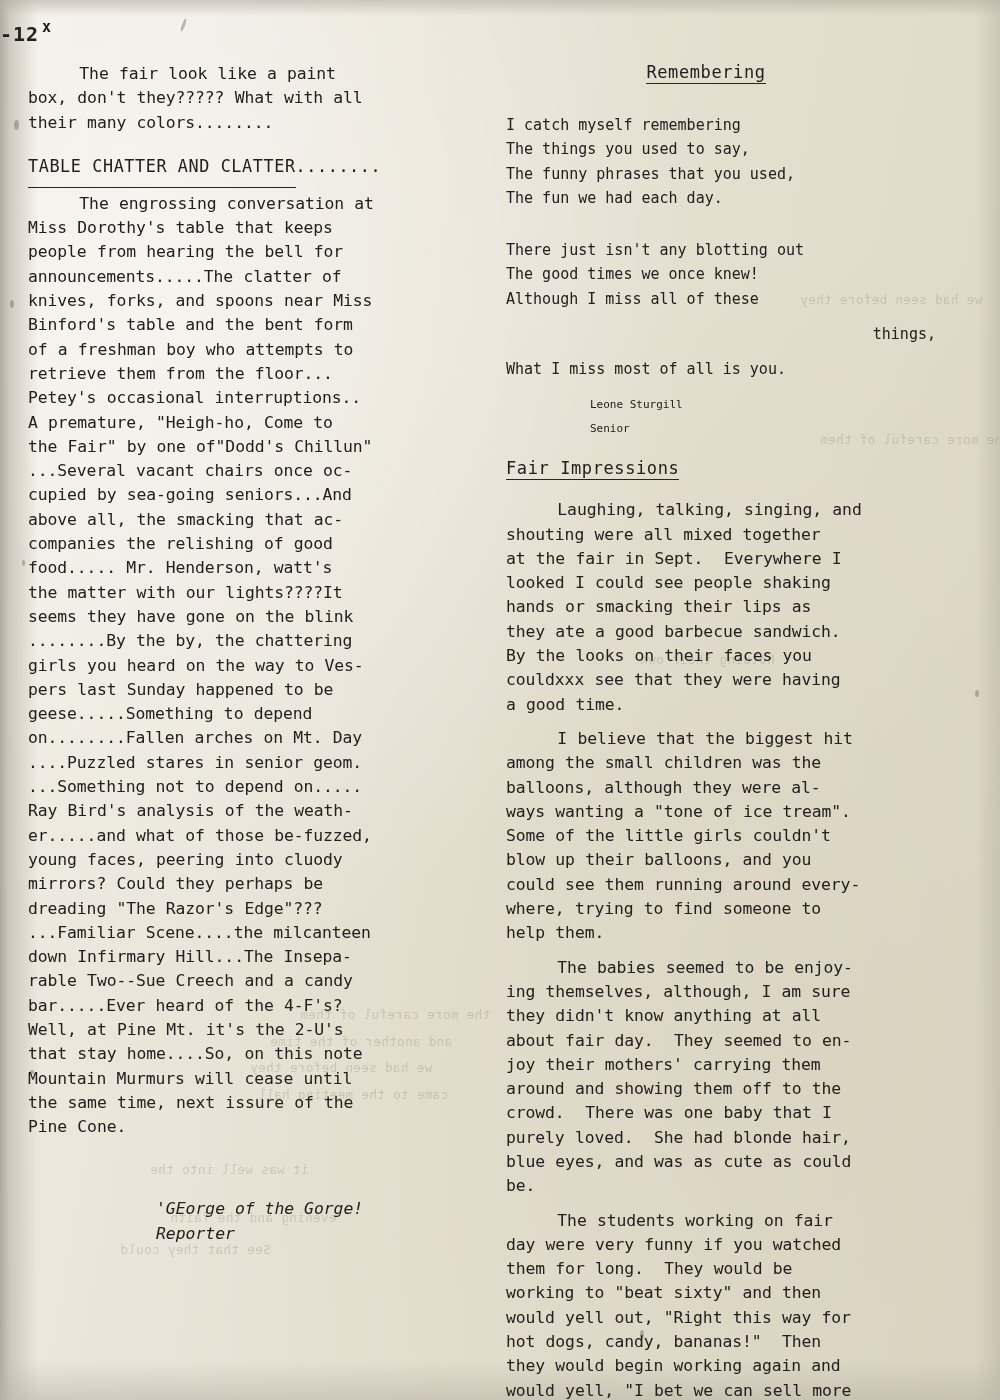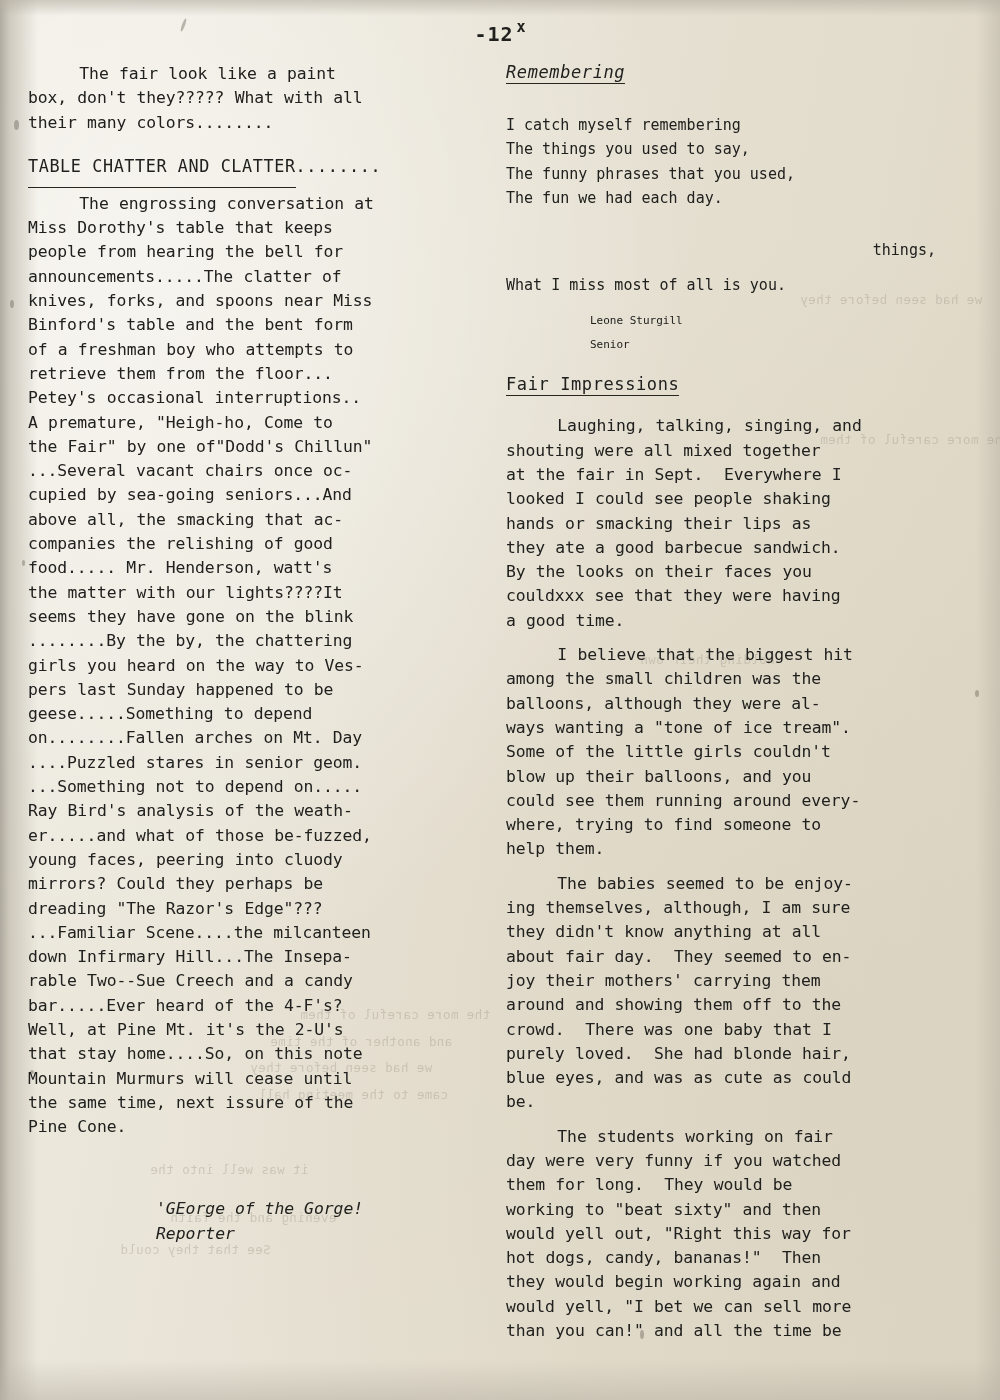--- a/index.html
+++ b/index.html
@@ -67,21 +67,20 @@
     letter-spacing: 0.4px;
     pointer-events: none;
     white-space: pre;
   }
 
   .page-number {
     position: absolute;
     top: 22px;
     left: 0;
     right: 12px;
-    text-align: center;
     font-size: 20px;
     letter-spacing: 1px;
     font-weight: bold;
   }
   .page-number .strike {
     position: relative;
   }
   .page-number .xmark {
     position: absolute;
     left: 42px;
@@ -260,33 +259,36 @@
 
       <div class="signature">
         <div>'GEorge of the Gorge!</div>
         <div>Reporter</div>
       </div>
 
     </div>
 
     <div class="col col-right">
 
-      <div style="padding-right:70px;font-style:italic;">
+      <div style="text-align:center;padding-right:70px;">
         <h3 class="poem-title">Remembering</h3>
       </div>
 
       <div class="gap-sm"></div>
 
       <div class="poem-line">I catch myself remembering
 The things you used to say,
 The funny phrases that you used,
 The fun we had each day.</div>
 
       <div class="gap"></div>
 
+      <div class="poem-line">There just isn't any blotting out
+The good times we once knew!
+Although I miss all of these</div>
       <div class="poem-line poem-center">things,</div>
       <div class="poem-line">What I miss most of all is you.</div>
 
       <div class="byline">
         <div>Leone Sturgill</div>
         <div>Senior</div>
       </div>
 
       <div class="gap"></div>
 

